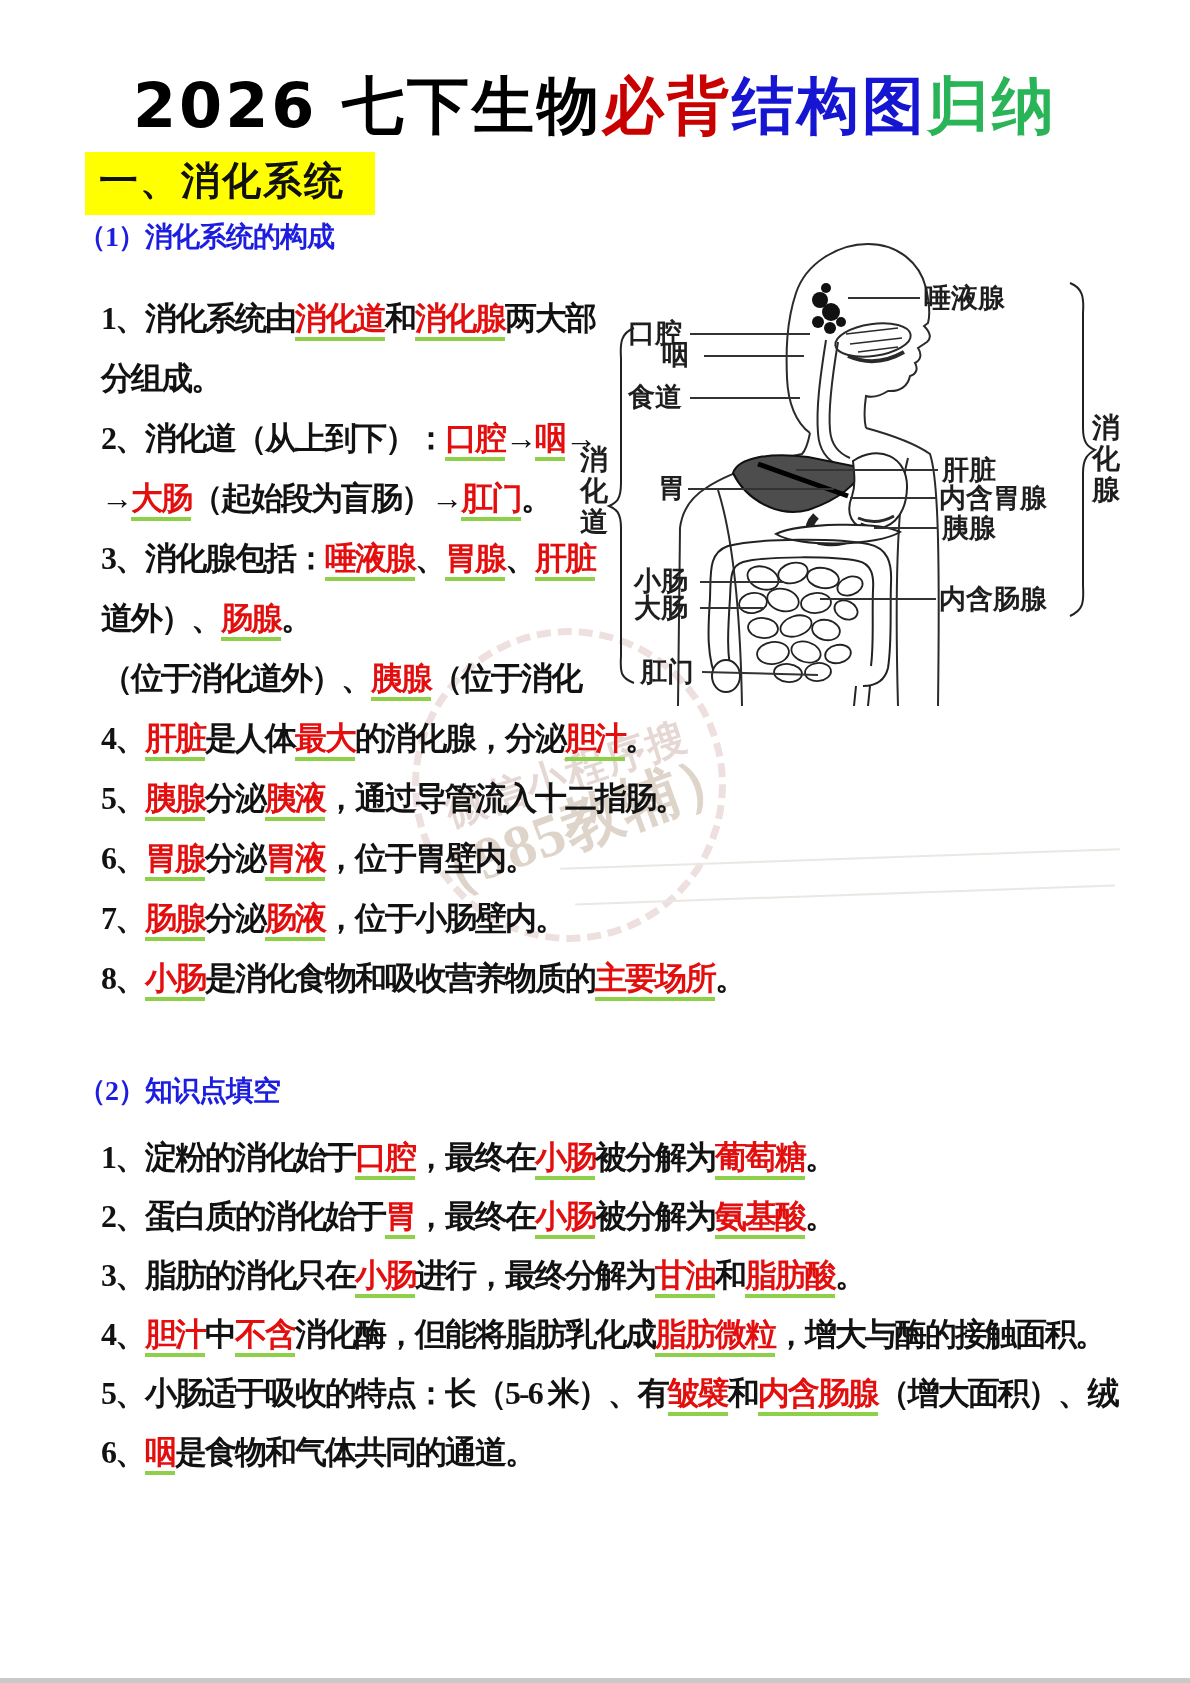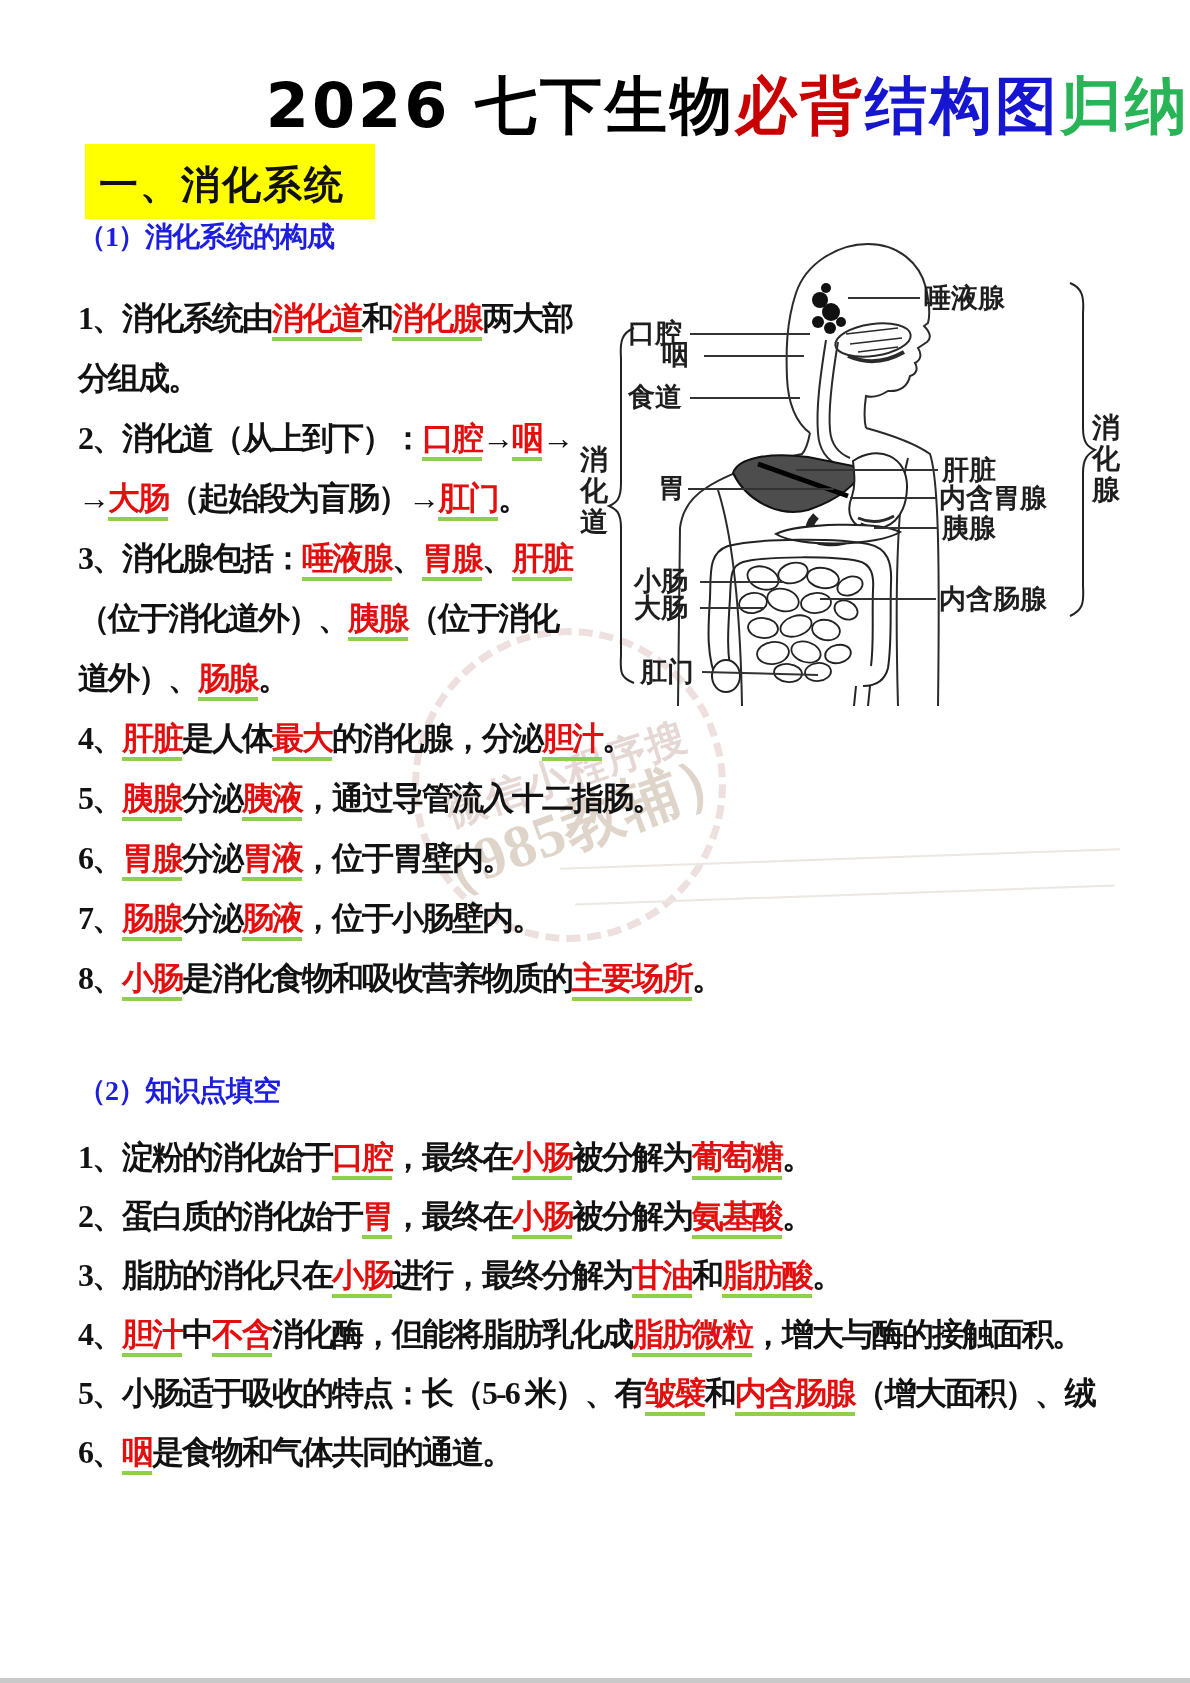--- a/index.html
+++ b/index.html
@@ -1,38 +1,38 @@
 <!DOCTYPE html>
 <html><head>
 <meta charset="utf-8">
 <style>
   html,body{margin:0;padding:0;}
   body{
     width:1190px;height:1683px;background:#ffffff;position:relative;overflow:hidden;
     font-family:"Liberation Serif","DejaVu Serif",serif;color:#111;
   }
   .title{
-    position:absolute;top:64px;left:0;width:100%;text-align:right;
+    position:absolute;top:64px;left:0;width:100%;text-align:center;
     font-family:"DejaVu Sans","Liberation Sans",sans-serif;font-weight:900;
     font-size:62px;letter-spacing:3px;white-space:nowrap;z-index:2;
   }
   .h1{
-    position:absolute;left:85px;top:144px;background:#ffff00;
+    position:absolute;left:85px;top:152px;background:#ffff00;
     font-family:"DejaVu Sans","Liberation Sans",sans-serif;font-weight:900;
-    font-size:39px;letter-spacing:2px;padding:14px 30px 7px 14px;z-index:2;white-space:nowrap;
+    font-size:39px;letter-spacing:2px;padding:2px 30px 7px 14px;z-index:2;white-space:nowrap;
   }
   .sub{
     position:absolute;left:78px;font-size:28px;font-weight:700;color:#1d1de0;
     letter-spacing:-1px;z-index:2;white-space:nowrap;
   }
   #sub1{top:218px;} #sub2{top:1072px;}
   .lines{position:absolute;left:78px;z-index:2;}
   #lines1{top:288px;} #lines2{top:1128px;}
   .tline{height:60px;line-height:60px;font-size:32px;font-weight:700;
-         letter-spacing:-2px;white-space:nowrap;color:#121212;}
+         letter-spacing:-2px;white-space:nowrap;color:#121212;margin-left:23px;}
   #lines2 .tline{height:59px;line-height:59px;}
   .hl{color:#e30f0f;border-bottom:4px solid #8fd04a;padding-bottom:1px;}
   
   #diagram{position:absolute;left:558px;top:228px;width:584px;height:484px;z-index:1;}
   #diagram svg{position:absolute;left:0;top:0;}
   .dlabel{position:absolute;font-size:27px;font-weight:600;color:#1e1e1e;
           letter-spacing:0;white-space:nowrap;line-height:28px;}
   .vlabel{position:absolute;width:30px;word-break:break-all;line-height:31px;
           font-size:28px;font-weight:700;color:#1e1e1e;}
   
@@ -66,22 +66,22 @@
 <div class="h1">一、消化系统</div>
 <div class="sub" id="sub1">（1）消化系统的构成</div>
 <div class="sub" id="sub2">（2）知识点填空</div>
 
 <div class="lines" id="lines1">
     <div class="tline"><span>1、消化系统由</span><span class="hl">消化道</span><span>和</span><span class="hl">消化腺</span><span>两大部</span></div>
     <div class="tline"><span>分组成。</span></div>
     <div class="tline"><span>2、消化道（从上到下）：</span><span class="hl">口腔</span><span>→</span><span class="hl">咽</span><span>→</span></div>
     <div class="tline"><span>→</span><span class="hl">大肠</span><span>（起始段为盲肠）→</span><span class="hl">肛门</span><span>。</span></div>
     <div class="tline"><span>3、消化腺包括：</span><span class="hl">唾液腺</span><span>、</span><span class="hl">胃腺</span><span>、</span><span class="hl">肝脏</span></div>
+    <div class="tline"><span>道外）、</span><span class="hl">肠腺</span><span>。</span></div>
     <div class="tline"><span>（位于消化道外）、</span><span class="hl">胰腺</span><span>（位于消化</span></div>
-    <div class="tline"><span>道外）、</span><span class="hl">肠腺</span><span>。</span></div>
     <div class="tline"><span>4、</span><span class="hl">肝脏</span><span>是人体</span><span class="hl">最大</span><span>的消化腺，分泌</span><span class="hl">胆汁</span><span>。</span></div>
     <div class="tline"><span>5、</span><span class="hl">胰腺</span><span>分泌</span><span class="hl">胰液</span><span>，通过导管流入十二指肠。</span></div>
     <div class="tline"><span>6、</span><span class="hl">胃腺</span><span>分泌</span><span class="hl">胃液</span><span>，位于胃壁内。</span></div>
     <div class="tline"><span>7、</span><span class="hl">肠腺</span><span>分泌</span><span class="hl">肠液</span><span>，位于小肠壁内。</span></div>
     <div class="tline"><span>8、</span><span class="hl">小肠</span><span>是消化食物和吸收营养物质的</span><span class="hl">主要场所</span><span>。</span></div>
   </div>
 <div class="lines" id="lines2">
     <div class="tline"><span>1、淀粉的消化始于</span><span class="hl">口腔</span><span>，最终在</span><span class="hl">小肠</span><span>被分解为</span><span class="hl">葡萄糖</span><span>。</span></div>
     <div class="tline"><span>2、蛋白质的消化始于</span><span class="hl">胃</span><span>，最终在</span><span class="hl">小肠</span><span>被分解为</span><span class="hl">氨基酸</span><span>。</span></div>
     <div class="tline"><span>3、脂肪的消化只在</span><span class="hl">小肠</span><span>进行，最终分解为</span><span class="hl">甘油</span><span>和</span><span class="hl">脂肪酸</span><span>。</span></div>

